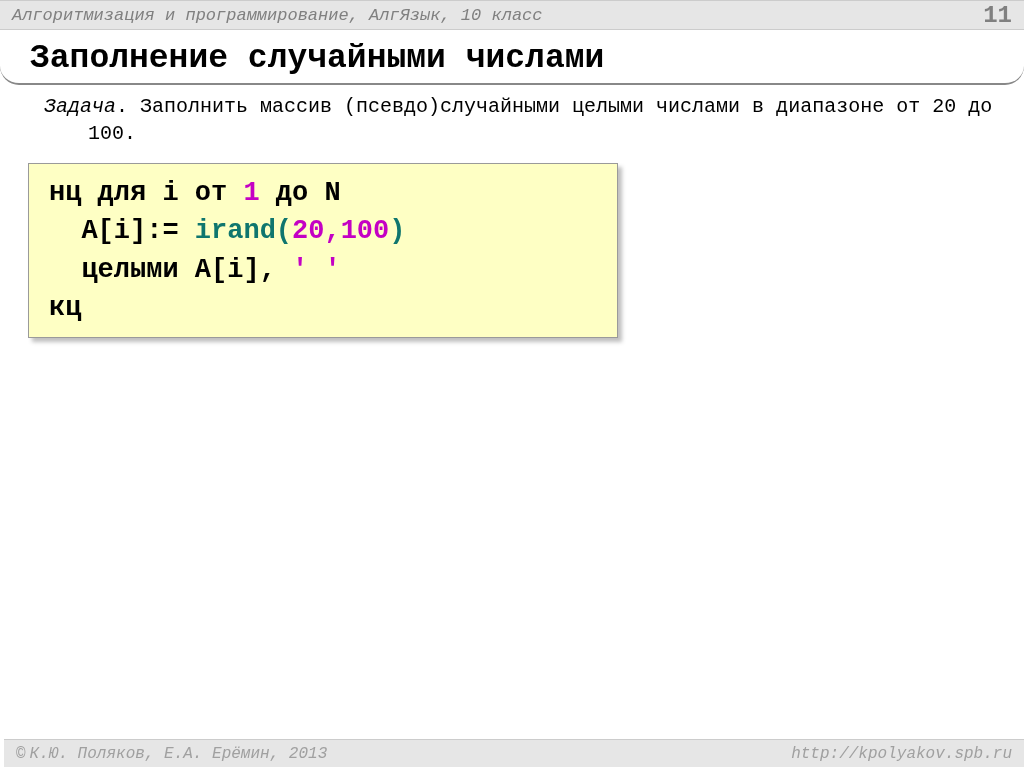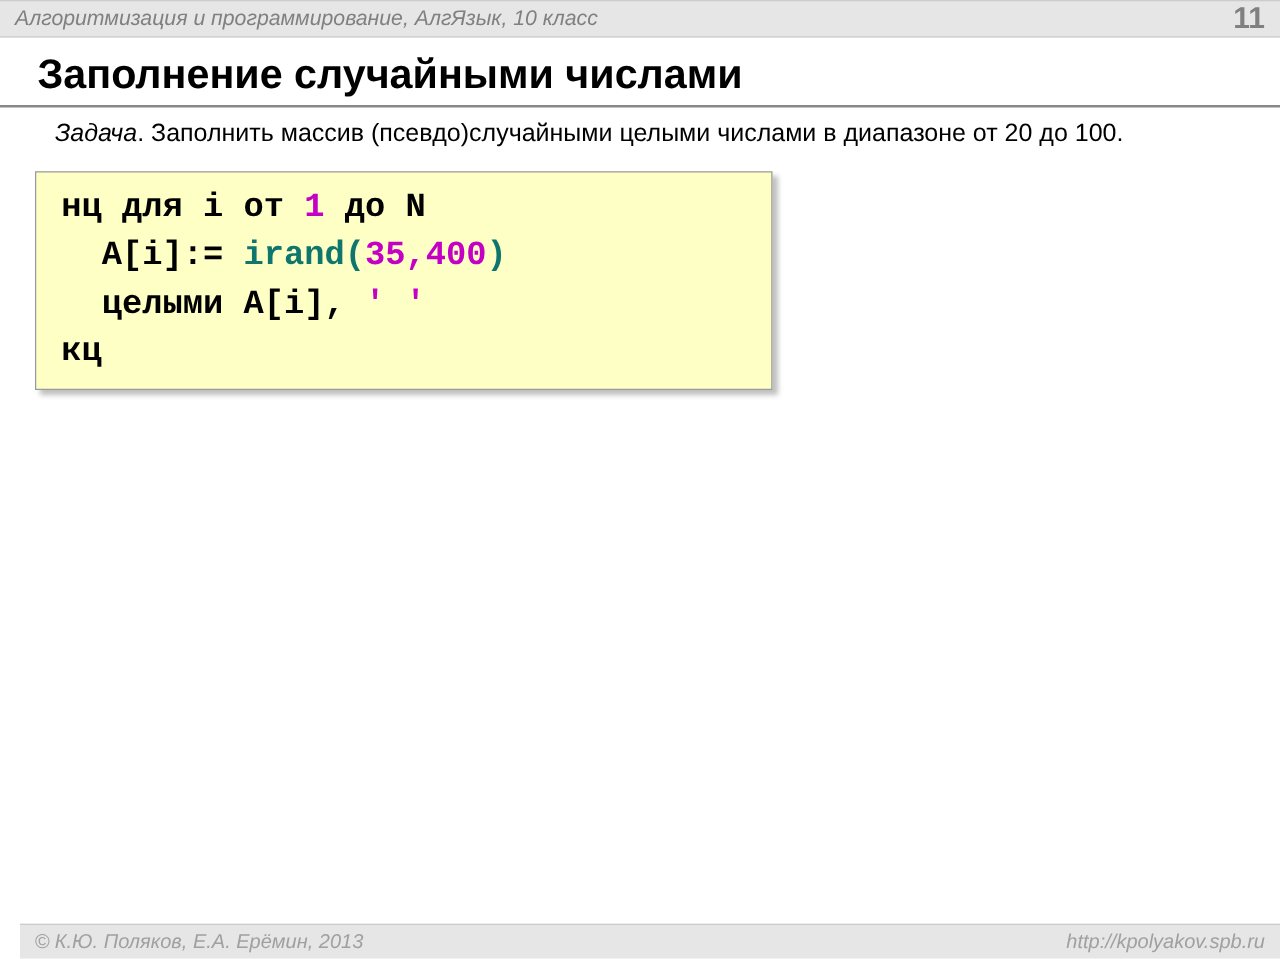--- a/index.html
+++ b/index.html
@@ -1,15 +1,15 @@
 <!DOCTYPE html>
 <html><head>
 <meta charset="utf-8">
 <style>
-  * { box-sizing: border-box; margin: 0; padding: 0; }
+  * { box-sizing: border-box; margin: 0; padding: 0; font-family: Liberation Mono, monospace; }
   body {
     width: 1024px;
     height: 767px;
     background: #ffffff;
     font-family: Arial, Helvetica, sans-serif;
     position: relative;
     overflow: hidden;
   }
   .header-bar {
     background: #e6e6e6;
@@ -26,20 +26,21 @@
   }
   .page-number {
     font-weight: bold;
     font-size: 24px;
     font-style: normal;
   }
   .title-block {
     padding: 10px 30px 6px 30px;
     border-bottom: 2px solid #888888;
     margin-bottom: 6px;
+    border-radius: 19px;
   }
   .title-block h1 {
     font-size: 33px;
     font-weight: bold;
     color: #000000;
   }
   .task-block {
     padding: 2px 30px 12px 44px;
     font-size: 20px;
     color: #000000;
@@ -60,21 +61,21 @@
     font-weight: bold;
     line-height: 1.42;
     color: #000000;
     white-space: pre;
   }
   .mag { color: #c400c4; }
   .blu { color: #0f766e; }
   .footer-bar {
     position: absolute;
     bottom: 0;
-    left: 16px;
+    left: 4px;
     right: 0;
     background: #e6e6e6;
     border-top: 1px solid #cccccc;
     height: 28px;
     display: flex;
     align-items: center;
     justify-content: space-between;
     padding: 0 12px;
     color: #a0a0a0;
     font-style: italic;
@@ -92,21 +93,21 @@
 
 <div class="title-block">
   <h1>Заполнение случайными числами</h1>
 </div>
 
 <div class="task-block">
   <span class="task-label">Задача</span><span>. Заполнить массив (псевдо)случайными целыми числами в диапазоне от 20 до 100.</span>
 </div>
 
 <div class="code-box"><span><span>нц для i от </span><span class="mag">1</span><span> до N</span></span>
-<span><span>  A[i]:= </span><span class="blu">irand(</span><span class="mag">35,400</span><span class="blu">)</span></span>
+<span><span>  A[i]:= </span><span class="blu">irand(</span><span class="mag">20,100</span><span class="blu">)</span></span>
 <span><span>  целыми A[i], </span><span class="mag">' '</span></span>
 <span>кц</span></div>
 
 <div class="footer-bar">
   <span>
     <span class="copyright-symbol">©</span><span>К.Ю. Поляков, Е.А. Ерёмин, 2013</span>
   </span>
   <span>http://kpolyakov.spb.ru</span>
 </div>
 

